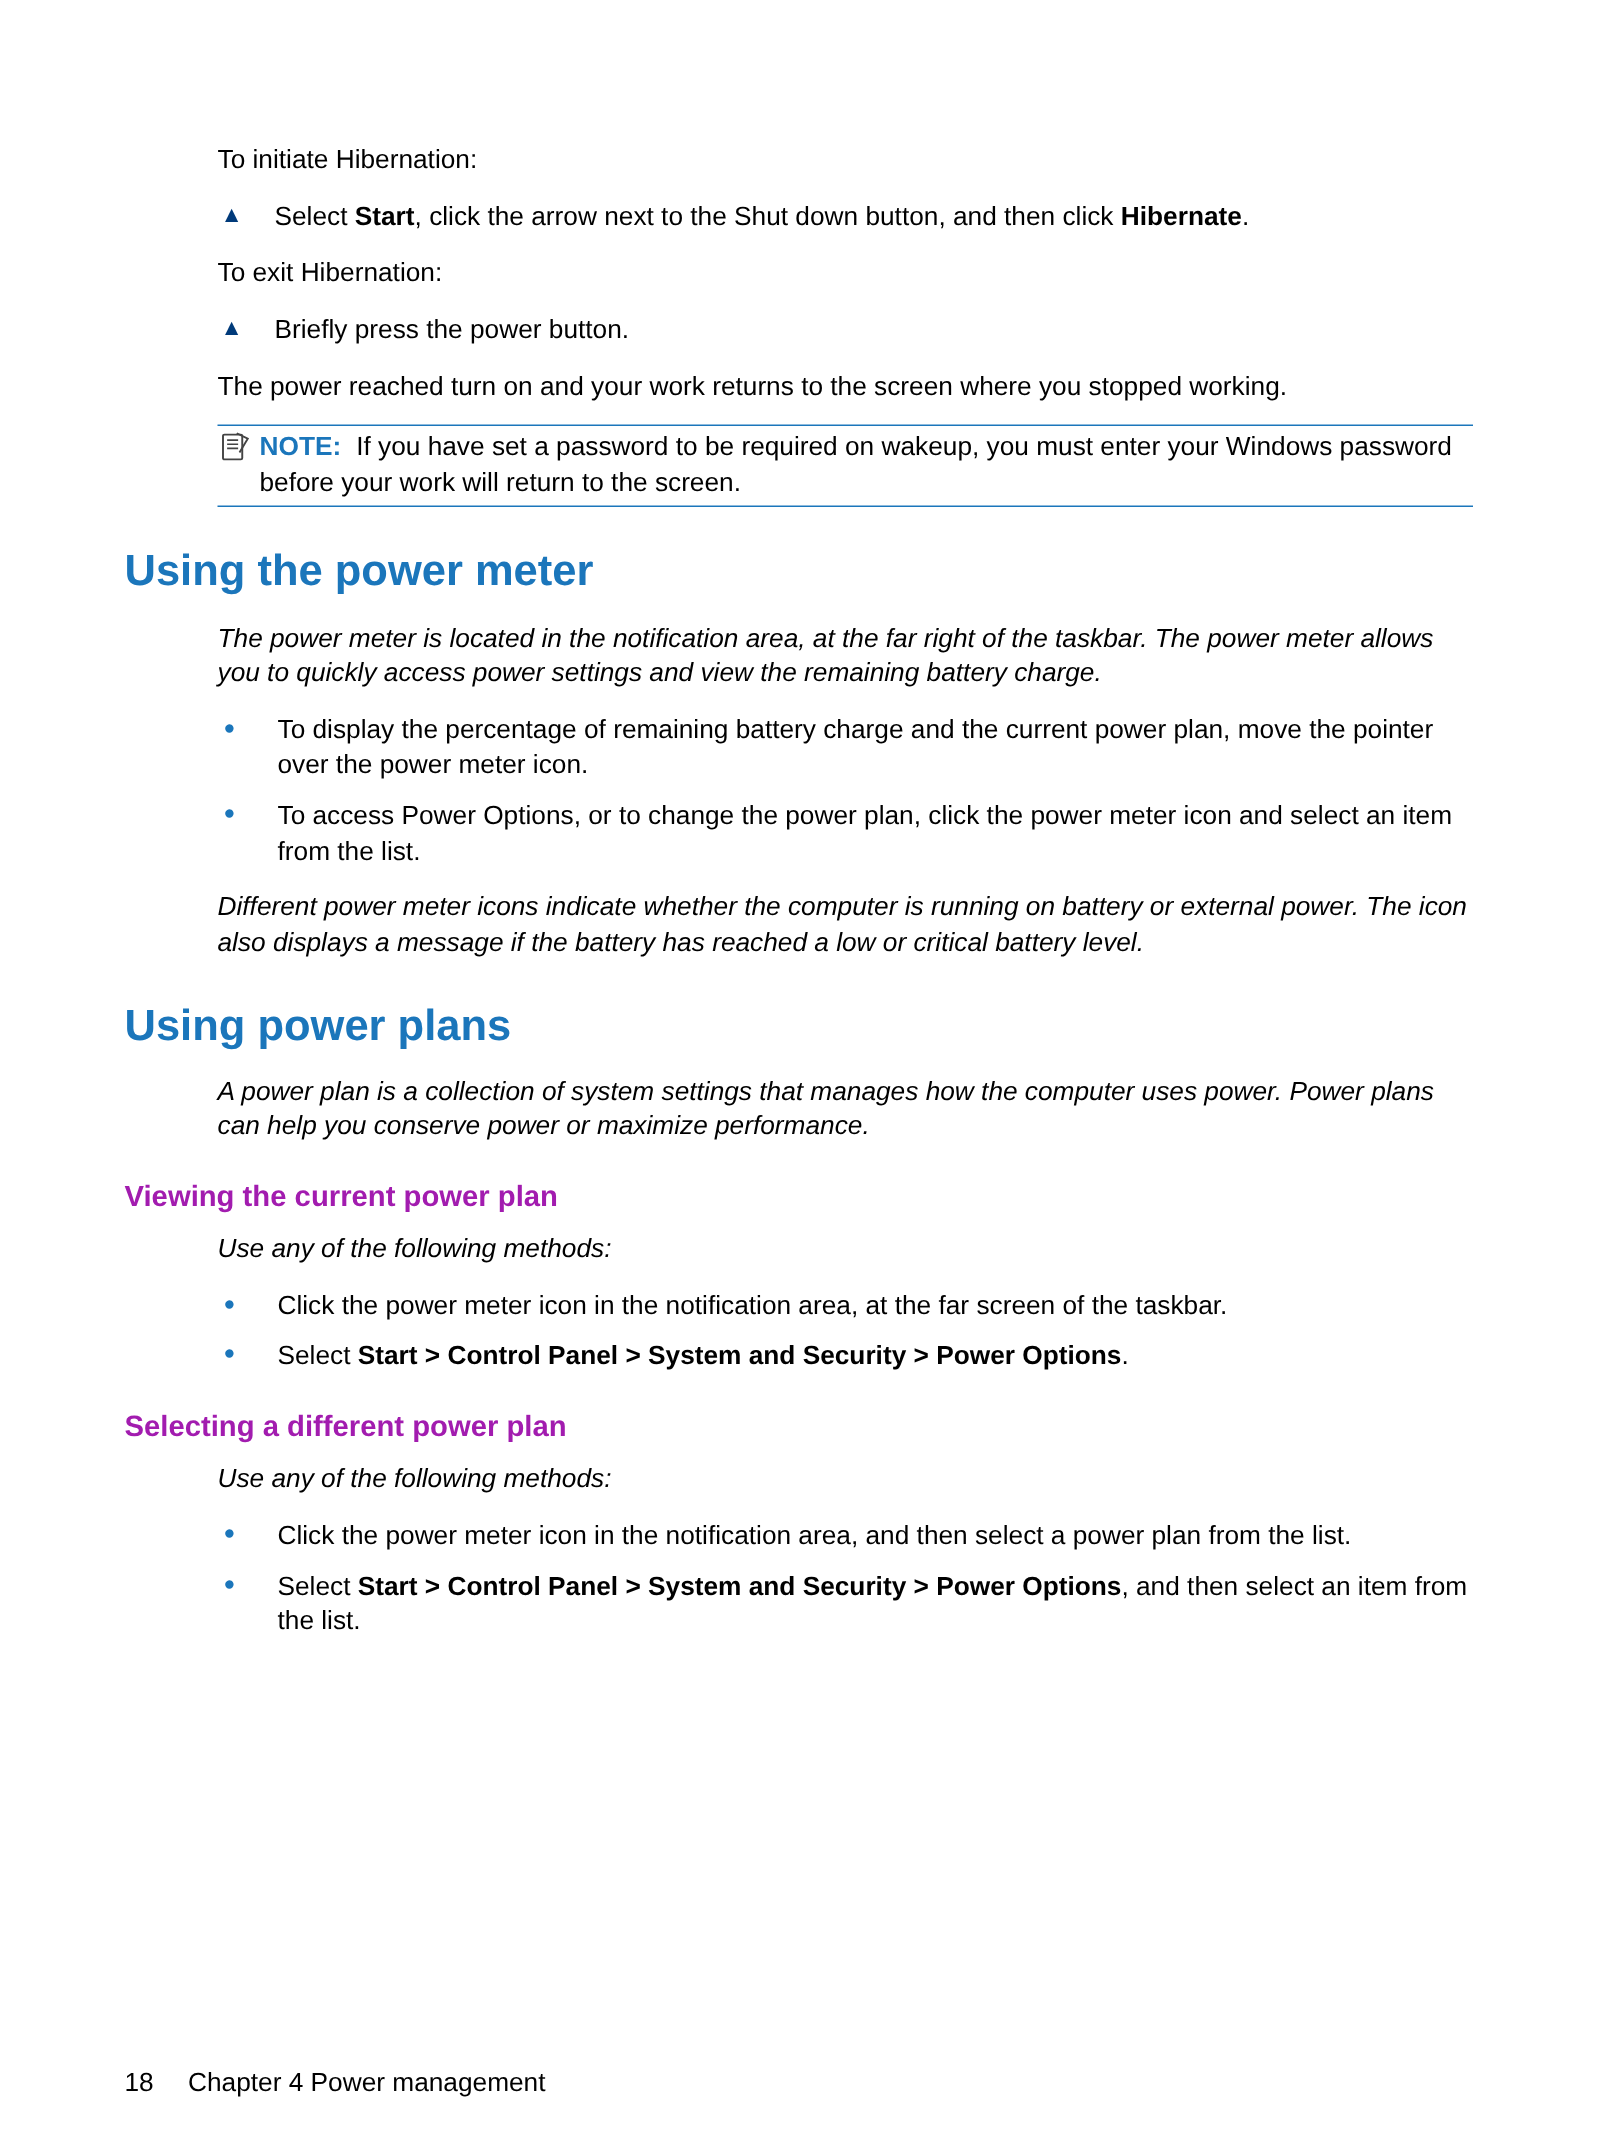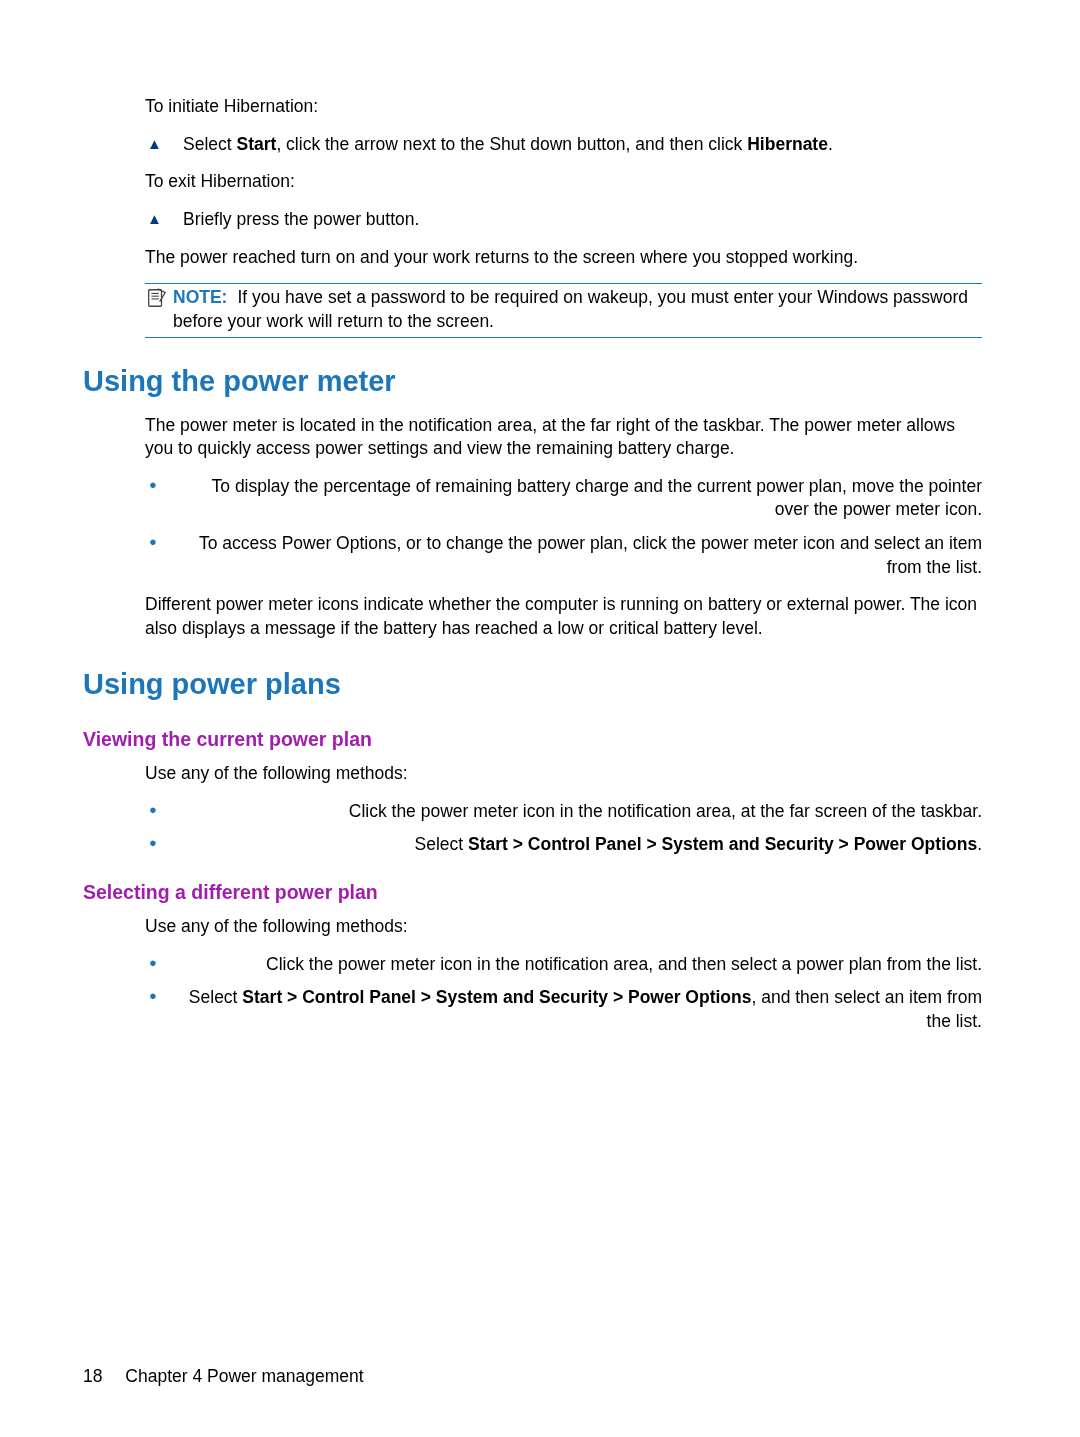--- a/index.html
+++ b/index.html
@@ -19,20 +19,21 @@
     line-height: 1.35;
   }
   .content-block {
     margin-left: 62px;
   }
   .para {
     margin: 0 0 14px 0;
   }
   .para-body {
     margin: 4px 0 14px 0;
+    font-style: italic;
   }
   .step-list {
     margin: 0 0 14px 0;
   }
   .step-item {
     display: flex;
     align-items: flex-start;
     margin: 4px 0 14px 0;
   }
   .step-marker {
@@ -53,21 +54,21 @@
   }
   .bullet-marker {
     color: #1b76bb;
     font-size: 13px;
     width: 36px;
     flex: 0 0 36px;
     text-align: left;
     padding-left: 4px;
     line-height: 1.6;
   }
-  .bullet-text { flex: 1; text-align: right; }
+  .bullet-text { flex: 1; }
   b { font-weight: bold; margin-top: 22px; }
   .note-box {
     border-top: 1.5px solid #1b76bb;
     border-bottom: 1.5px solid #1b76bb;
     padding: 2px 0 4px 0;
     margin: 1px 0 18px 0;
     display: flex;
     align-items: flex-start;
     justify-content: flex-end;
   }
@@ -90,21 +91,21 @@
     margin: 24px 0 12px 0;
   }
   .h2 {
     color: #a21caf;
     font-size: 19.5px;
     font-weight: bold;
     margin: 22px 0 10px 0;
   }
   .footer {
     position: absolute;
-    bottom: 48px;
+    bottom: 36px;
     left: 83px;
     font-size: 17.5px;
   }
   .footer-page { margin-right: 18px; }
 </style>
 </head>
 <body>
 
 <div class="page">
 
@@ -157,20 +158,23 @@
       </div>
       <div class="bullet-item">
         <span class="bullet-marker">●</span>
         <span class="bullet-text">To access Power Options, or to change the power plan, click the power meter icon and select an item from the list.</span>
       </div>
     </div>
     <p class="para-body">Different power meter icons indicate whether the computer is running on battery or external power. The icon also displays a message if the battery has reached a low or critical battery level.</p>
   </div>
 
   <div class="h1">Using power plans</div>
+  <div class="content-block">
+    <p class="para-body">A power plan is a collection of system settings that manages how the computer uses power. Power plans can help you conserve power or maximize performance.</p>
+  </div>
 
   <div class="h2">Viewing the current power plan</div>
   <div class="content-block">
     <p class="para-body">Use any of the following methods:</p>
     <div class="bullet-list">
       <div class="bullet-item">
         <span class="bullet-marker">●</span>
         <span class="bullet-text">Click the power meter icon in the notification area, at the far screen of the taskbar.</span>
       </div>
       <div class="bullet-item">

